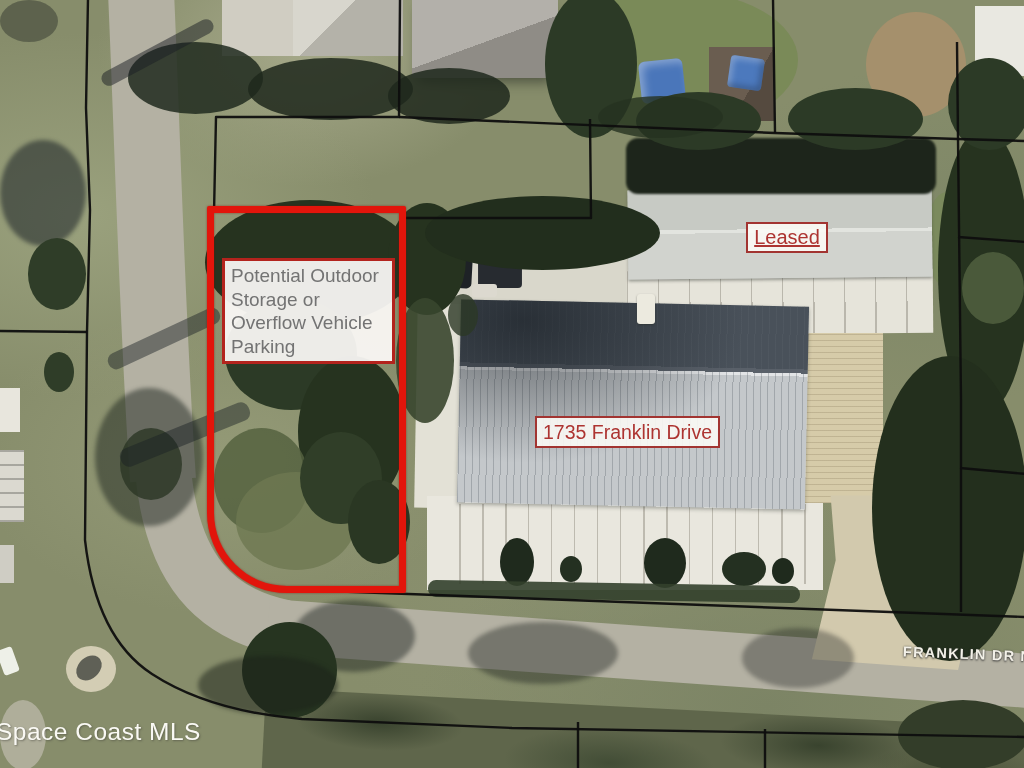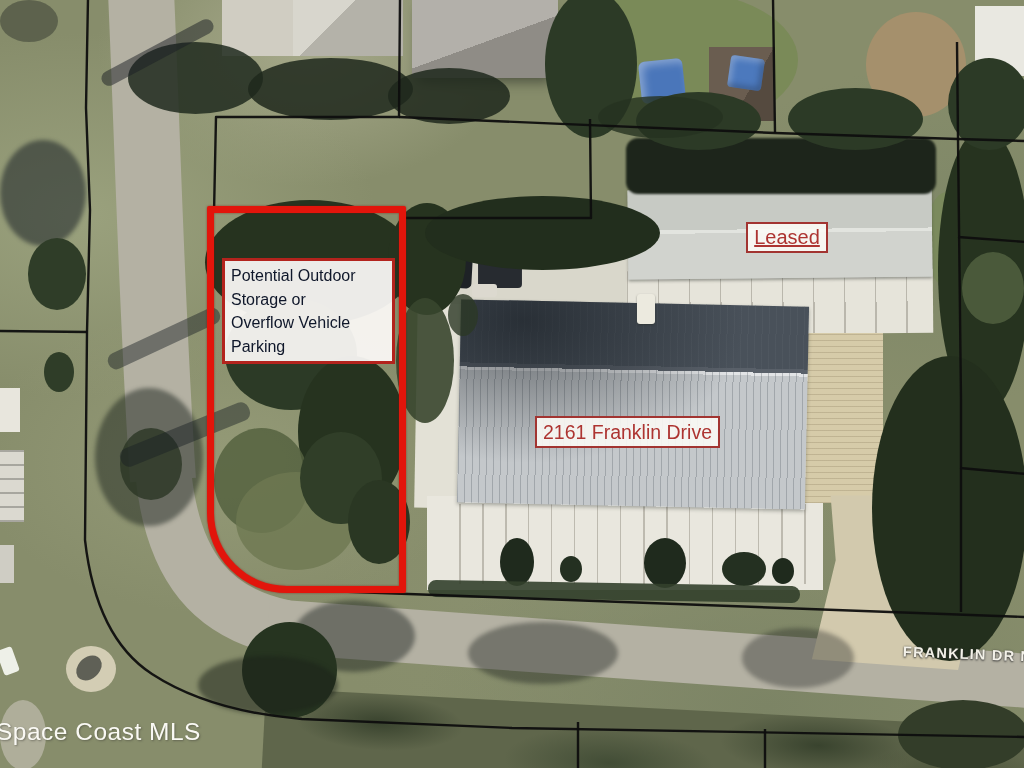--- a/index.html
+++ b/index.html
@@ -16,22 +16,22 @@
       radial-gradient(420px 260px at 60% 78%, #8b9170, transparent 70%),
       radial-gradient(400px 240px at 94% 30%, #7e8767, transparent 70%),
       #878d6b;}
   svg.layer{position:absolute;left:0;top:0;pointer-events:none;}
   .roadfill{stroke:#b4b1a3;fill:none;}
   .parcel{stroke:#0e0e0e;stroke-width:2.4;fill:none;stroke-linejoin:round;opacity:.95;}
   .ribsV{background-image:repeating-linear-gradient(90deg, rgba(110,115,108,.28) 0 1px, transparent 1px 6px);}
   .label-box{display:flex;align-items:center;justify-content:center;
     background:rgba(251,249,245,.9);border:2px solid #a23431;color:#ad3431;
     font-size:20px;white-space:nowrap;}
-  .note-box{background:rgba(252,250,247,.93);border:3px solid #b3231d;color:#0f172a;
-    font-size:16px;line-height:23.5px;white-space:pre-line;padding:3px 0 0 6px;}
+  .note-box{background:rgba(252,250,247,.93);border:3px solid #b3231d;color:#737373;
+    font-size:19px;line-height:23.5px;white-space:pre-line;padding:3px 0 0 6px;}
   .street{color:#f3f1e8;font-weight:bold;font-size:14.5px;letter-spacing:1.2px;
     text-shadow:0 1px 2px rgba(40,40,40,.85),0 0 2px rgba(60,60,60,.6);
     transform:rotate(2.2deg);white-space:nowrap;}
   .watermark{color:#faf9f4;font-size:24.5px;letter-spacing:.5px;
     text-shadow:1px 1px 2px rgba(70,70,60,.55);white-space:nowrap;}
   .red-outline{border:7px solid #e2150b;border-radius:2px 2px 2px 80px;
     filter:drop-shadow(0 0 1px rgba(130,10,0,.55));}
 </style>
 </head>
 <body>
@@ -158,19 +158,19 @@
 
   <div class="abs red-outline" style="left:207px;top:206px;width:185px;height:373px;"></div>
 
   <div class="abs note-box" style="left:222px;top:258px;width:161px;height:97px;">Potential Outdoor
 Storage or
 Overflow Vehicle
 Parking</div>
 
   <div class="abs label-box" style="left:746px;top:222px;width:78px;height:27px;text-decoration:underline;">Leased</div>
 
-  <div class="abs label-box" style="left:535px;top:416px;width:181px;height:28px;font-size:19.5px;">2161 Franklin Drive</div>
+  <div class="abs label-box" style="left:535px;top:416px;width:181px;height:28px;font-size:19.5px;">1735 Franklin Drive</div>
 
   <div class="abs street" style="left:903px;top:646px;">FRANKLIN DR N</div>
 
   <div class="abs watermark" style="left:-4px;top:718px;">Space Coast MLS</div>
 
 </div>
 
 </body></html>

